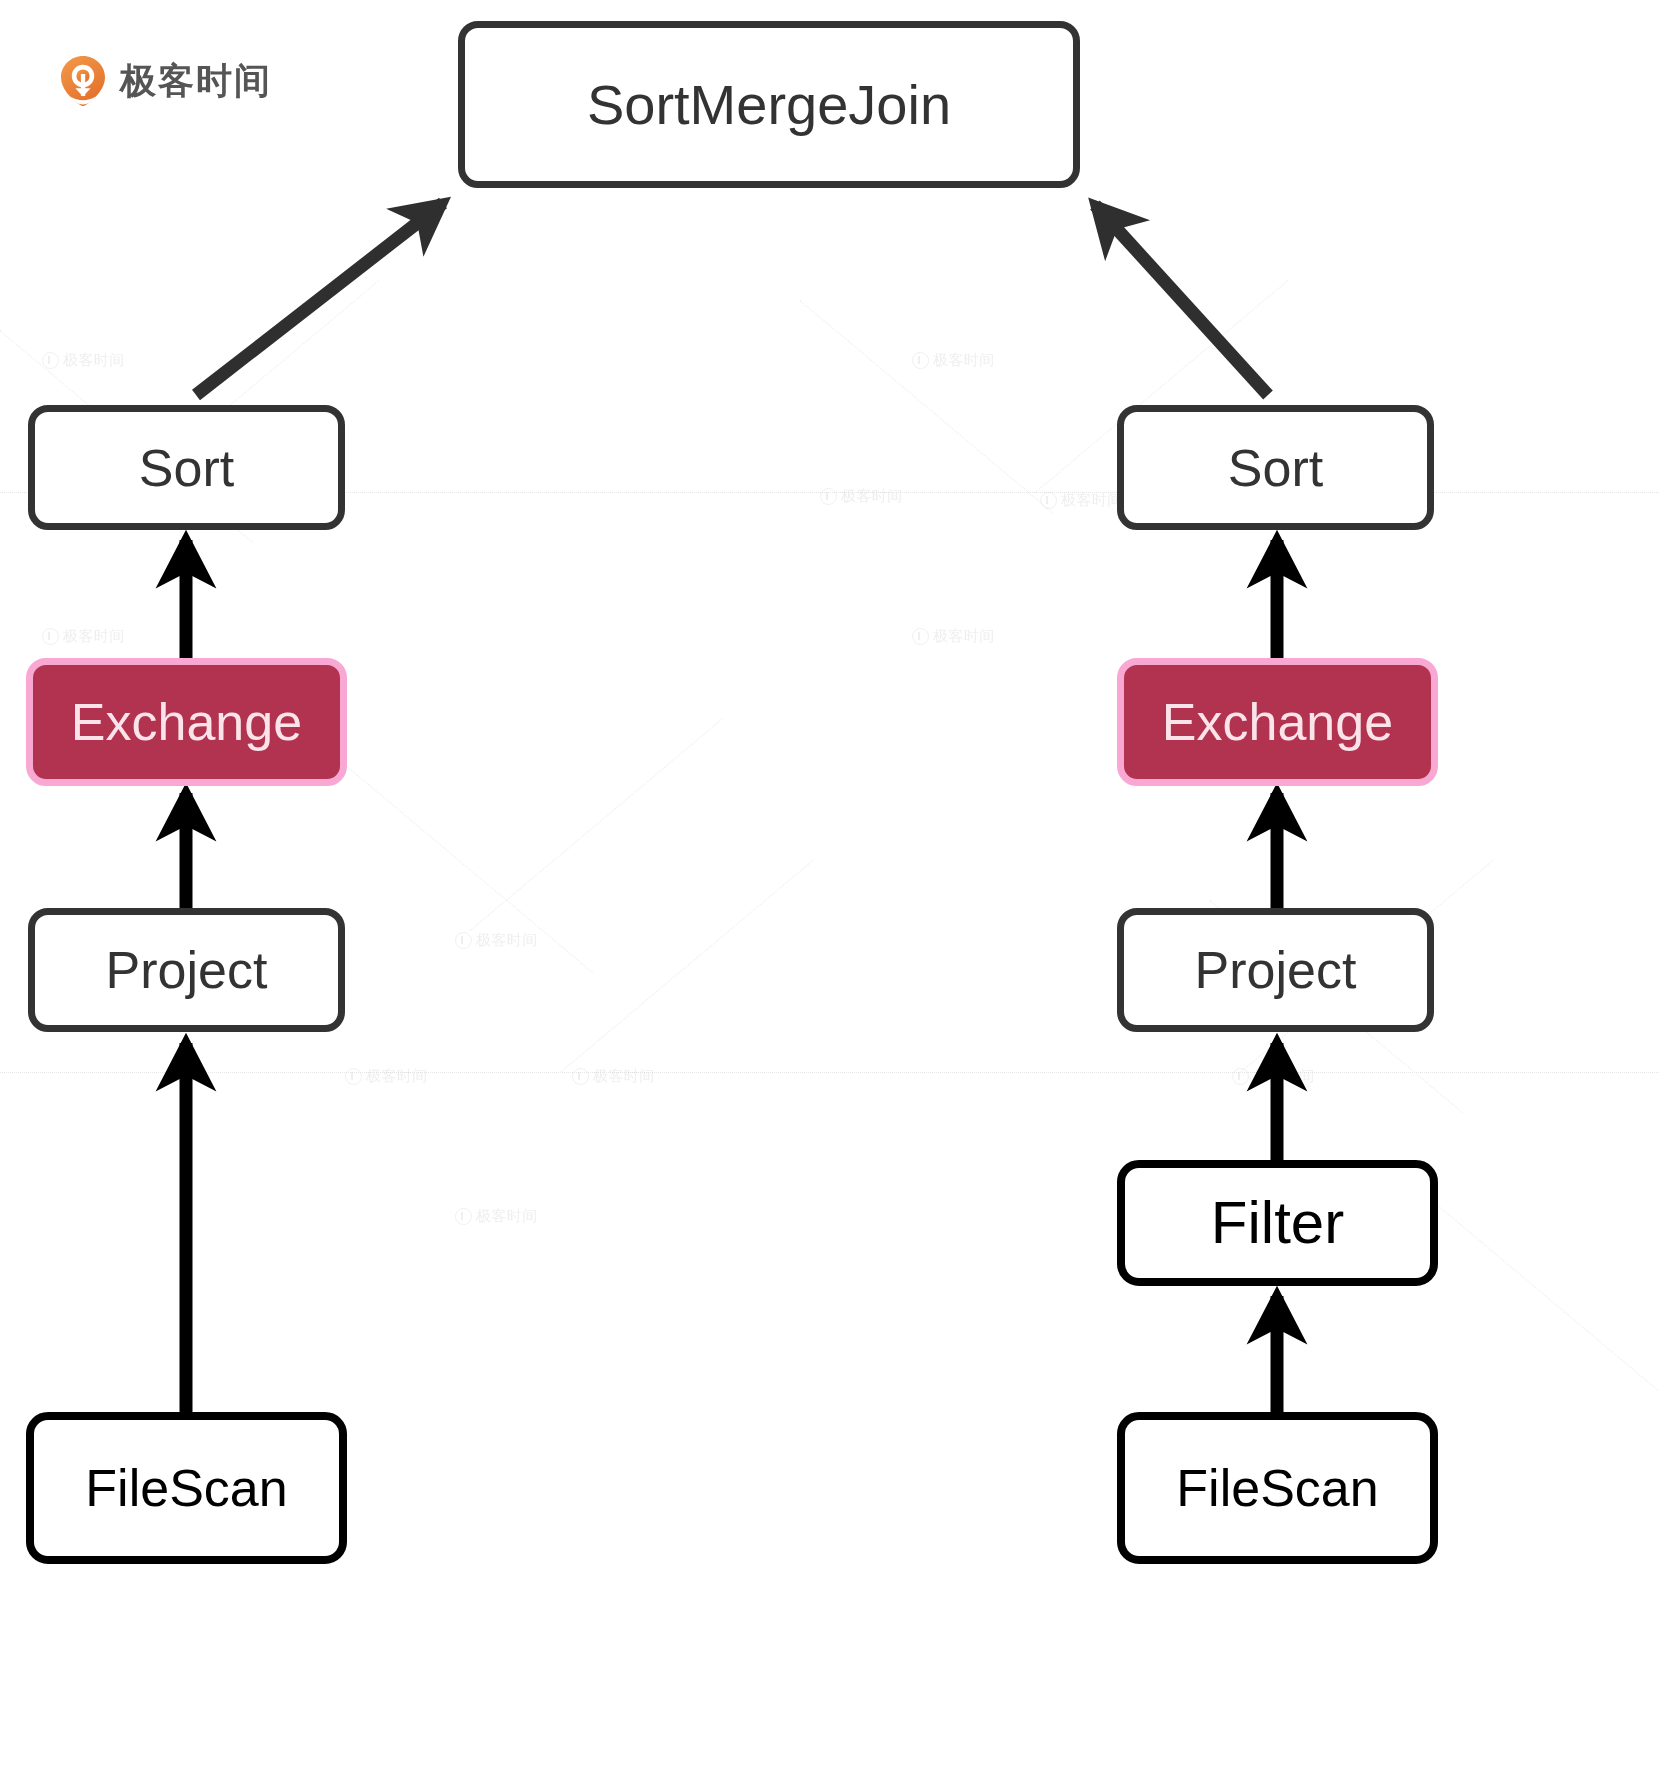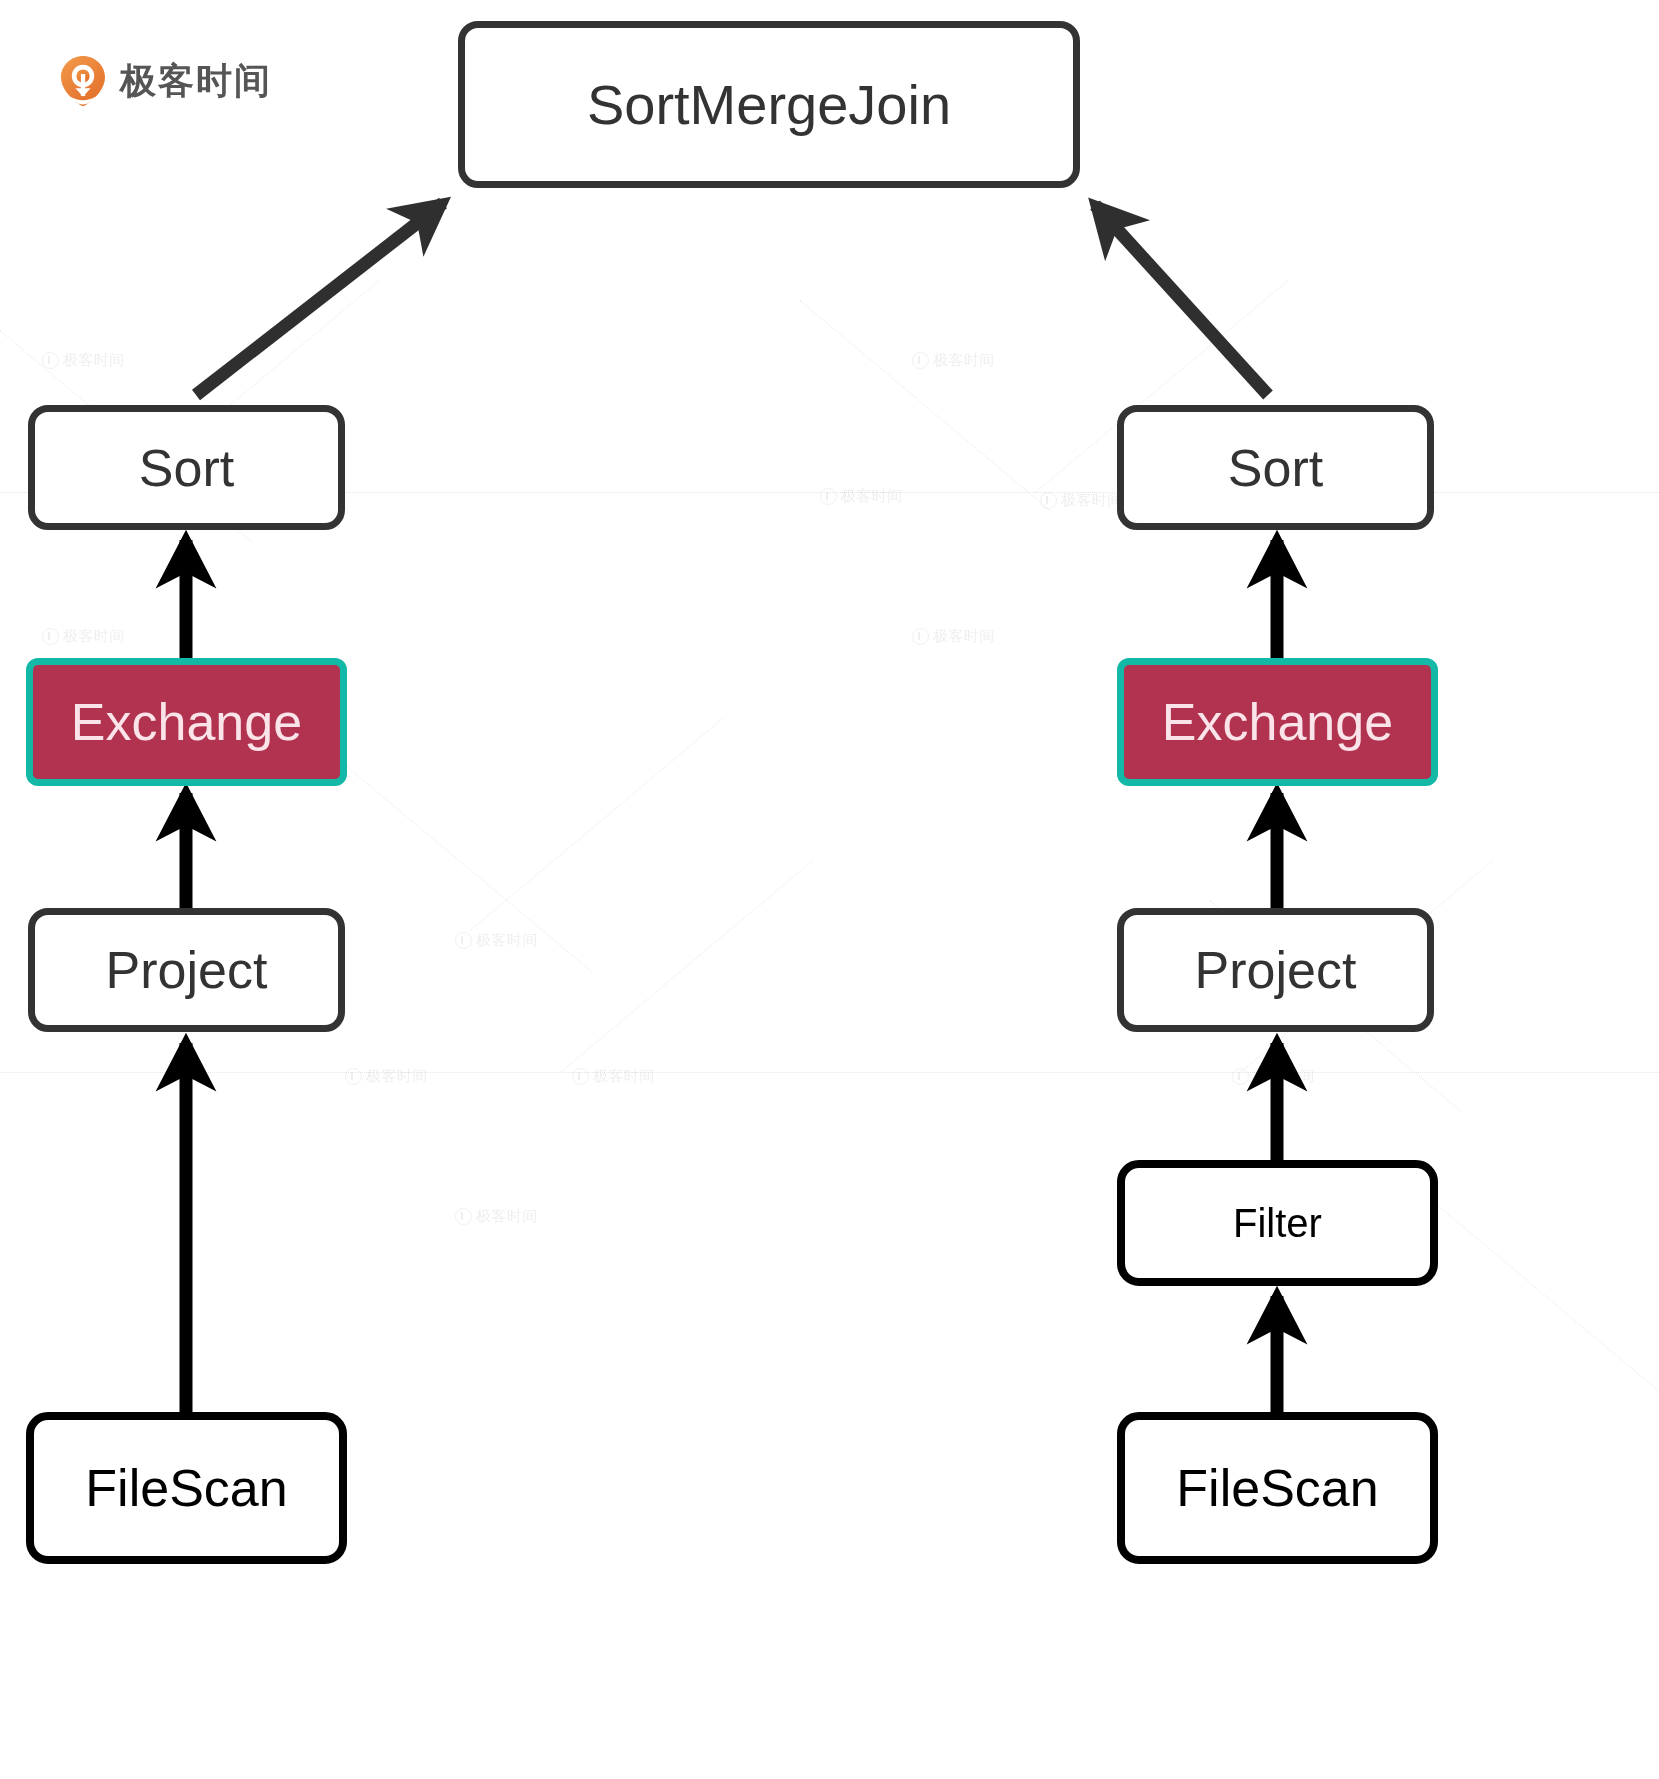--- a/index.html
+++ b/index.html
@@ -128,23 +128,23 @@
   .node--black {
     border: 8px solid #000000;
     border-radius: 22px;
   }
   .node--black .node-label {
     color: #000000;
   }
 
   
   .node--red {
-    border: 7px solid #14b8a6;
+    border: 7px solid #f9a8d4;
     background: #b1334f;
-    border-radius: 12px;
+    border-radius: 20px;
   }
   .node--red .node-label {
     color: #fbe4e9;
   }
 
   
   #edges {
     position: absolute;
     inset: 0;
     width: 1659px;
@@ -299,20 +299,20 @@
 
   <div class="node node--red" style="left:1117px;top:658px;width:321px;height:128px;">
     <span class="node-label" style="font-size:52px;">Exchange</span>
   </div>
 
   <div class="node node--gray" style="left:1117px;top:908px;width:317px;height:124px;">
     <span class="node-label" style="font-size:52px;">Project</span>
   </div>
 
   <div class="node node--black" style="left:1117px;top:1160px;width:321px;height:126px;">
-    <span class="node-label" style="font-size:40px;">Filter</span>
+    <span class="node-label" style="font-size:60px;">Filter</span>
   </div>
 
   <div class="node node--black" style="left:1117px;top:1412px;width:321px;height:152px;">
     <span class="node-label" style="font-size:52px;">FileScan</span>
   </div>
 
 </div>
 
 </body></html>

